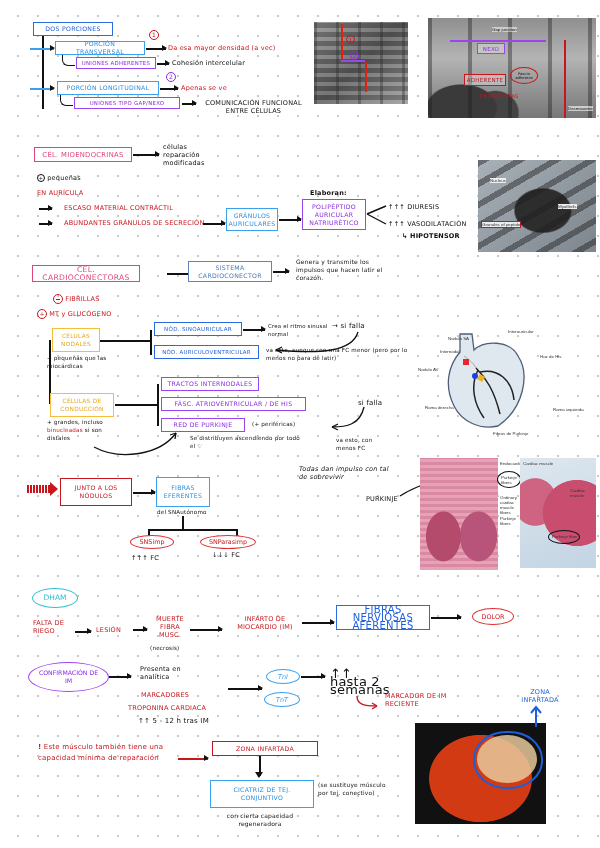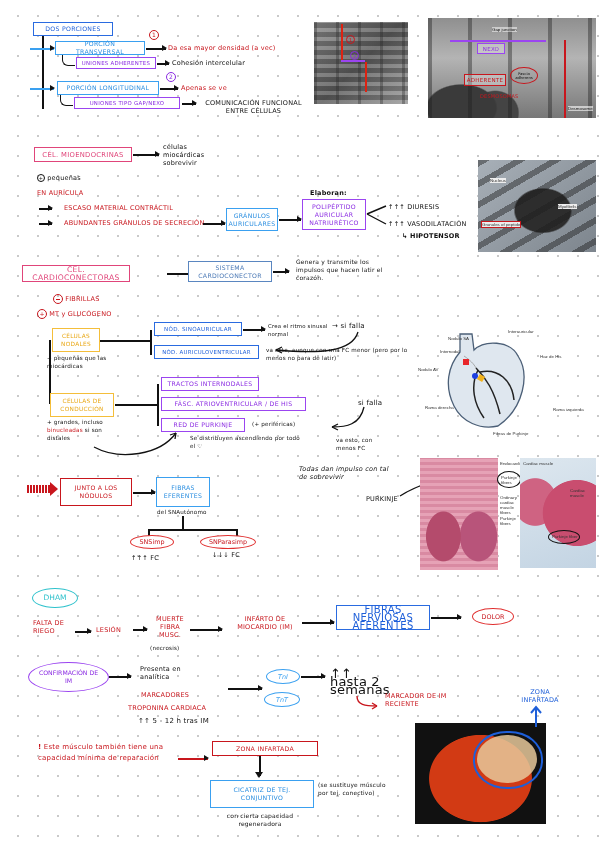--- a/index.html
+++ b/index.html
@@ -119,21 +119,21 @@
     </div>
   <div class="abs hw red caps" style="left:52px;top:74px;font-size:5px;">DESMOSOMAS</div>
   <div class="abs" style="left:136px;top:22px;width:1.5px;height:78px;background:#c8161d;"></div>
   <div class="abs tiny" style="left:140px;top:88px;color:#111;background:rgba(255,255,255,.6);">Desmosome</div>
 </div>
 
 <div class="box b-pink" style="left:34px;top:147px;width:98px;height:15px;font-size:6.8px;">
     <span>CÉL. MIOENDOCRINAS</span>
   </div>
 <div class="arrowline" style="left:133px;top:154px;width:26px;"></div>
-<div class="abs hw" style="left:163px;top:143px;width:52px;">células miocárdicas sobrevivir</div>
+<div class="abs hw" style="left:163px;top:143px;width:52px;">células reparación modificadas</div>
 <div class="abs hw" style="left:37px;top:174px;"><span class="oval" style="position:relative;display:inline-flex;width:8px;height:8px;border-color:#111;border-width:1.1px;font-size:5px;color:#111;vertical-align:middle;">+</span> <span>pequeñas</span></div>
 <div class="abs hw red caps" style="left:37px;top:189px;">En AURÍCULA</div>
 <div class="arrowline" style="left:39px;top:208px;width:13px;"></div>
 <div class="abs hw red caps" style="left:64px;top:204px;">ESCASO MATERIAL CONTRÁCTIL</div>
 <div class="arrowline" style="left:39px;top:223px;width:13px;"></div>
 <div class="abs hw red caps" style="left:64px;top:219px;">ABUNDANTES GRÁNULOS DE SECRECIÓN</div>
 <div class="arrowline" style="left:203px;top:223px;width:22px;"></div>
 <div class="box b-lblue" style="left:226px;top:208px;width:52px;height:23px;">
     <span>GRÁNULOS AURICULARES</span>
   </div>
@@ -147,21 +147,21 @@
   </svg>
 <div class="abs hw caps" style="left:388px;top:203px;">↑↑↑ DIURESIS</div>
 <div class="abs hw caps" style="left:388px;top:220px;">↑↑↑ VASODILATACIÓN</div>
 <div class="abs hw caps" style="left:402px;top:232px;font-weight:bold;">↳ HIPOTENSOR</div>
 <div class="photo em3" style="left:478px;top:160px;width:118px;height:92px;">
   <div class="abs tiny" style="left:12px;top:18px;background:#eee;">Nucleus</div>
   <div class="abs tiny" style="left:80px;top:44px;background:#eee;">Myofibrils</div>
   <div class="abs tiny" style="left:3px;top:61px;background:#eee;border:1.5px solid #c8161d;">Granules of peptide</div>
 </div>
 
-<div class="box b-pink" style="left:22px;top:265px;width:108px;height:17px;font-size:7.6px;">
+<div class="box b-pink" style="left:32px;top:265px;width:108px;height:17px;font-size:7.6px;">
     <span>CÉL. CARDIOCONECTORAS</span>
   </div>
 <div class="hline" style="left:167px;top:273px;width:21px;"></div>
 <div class="box b-steel" style="left:188px;top:261px;width:84px;height:21px;">
     <span>SISTEMA CARDIOCONECTOR</span>
   </div>
 <div class="arrowline" style="left:273px;top:271px;width:16px;"></div>
 <div class="abs hw" style="left:296px;top:258px;width:90px;font-size:6px;">Genera y transmite los impulsos que hacen latir el corazón.</div>
 <div class="abs hw red caps" style="left:37px;top:294px;margin-left:16px;"><span style="display:inline-block;width:8px;height:8px;border:1.2px solid #c8161d;border-radius:50%;vertical-align:middle;position:relative;"><span style="position:absolute;left:2px;top:3.5px;width:4px;height:1.2px;background:#c8161d;"></span></span> <span>FIBRILLAS</span></div>
 <div class="abs hw red" style="left:37px;top:309px;"><span style="display:inline-block;width:8px;height:8px;border:1.2px solid #c8161d;border-radius:50%;vertical-align:middle;text-align:center;line-height:8px;font-size:6px;">+</span> <span>MT y GLUCÓGENO</span></div>

